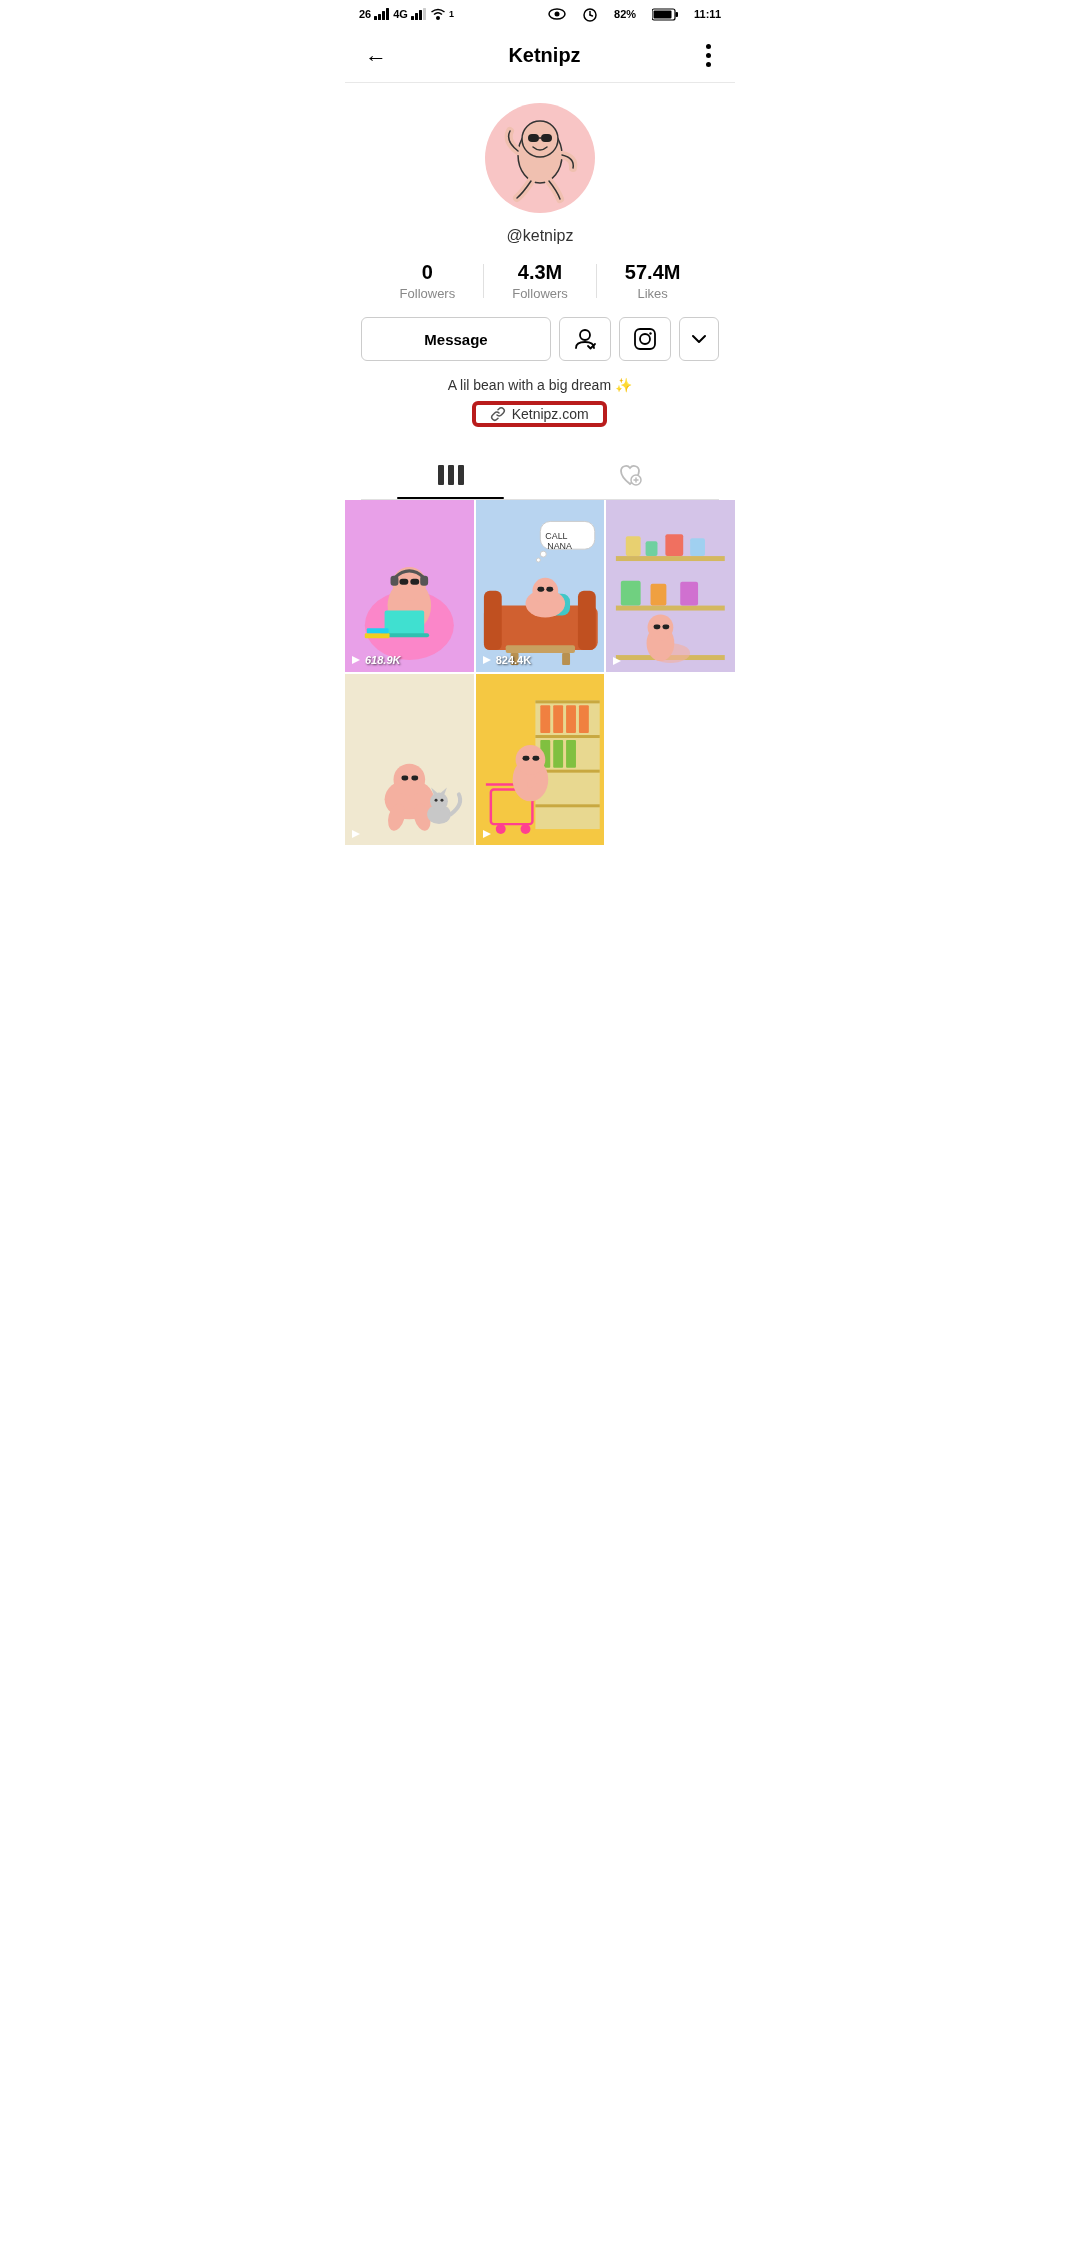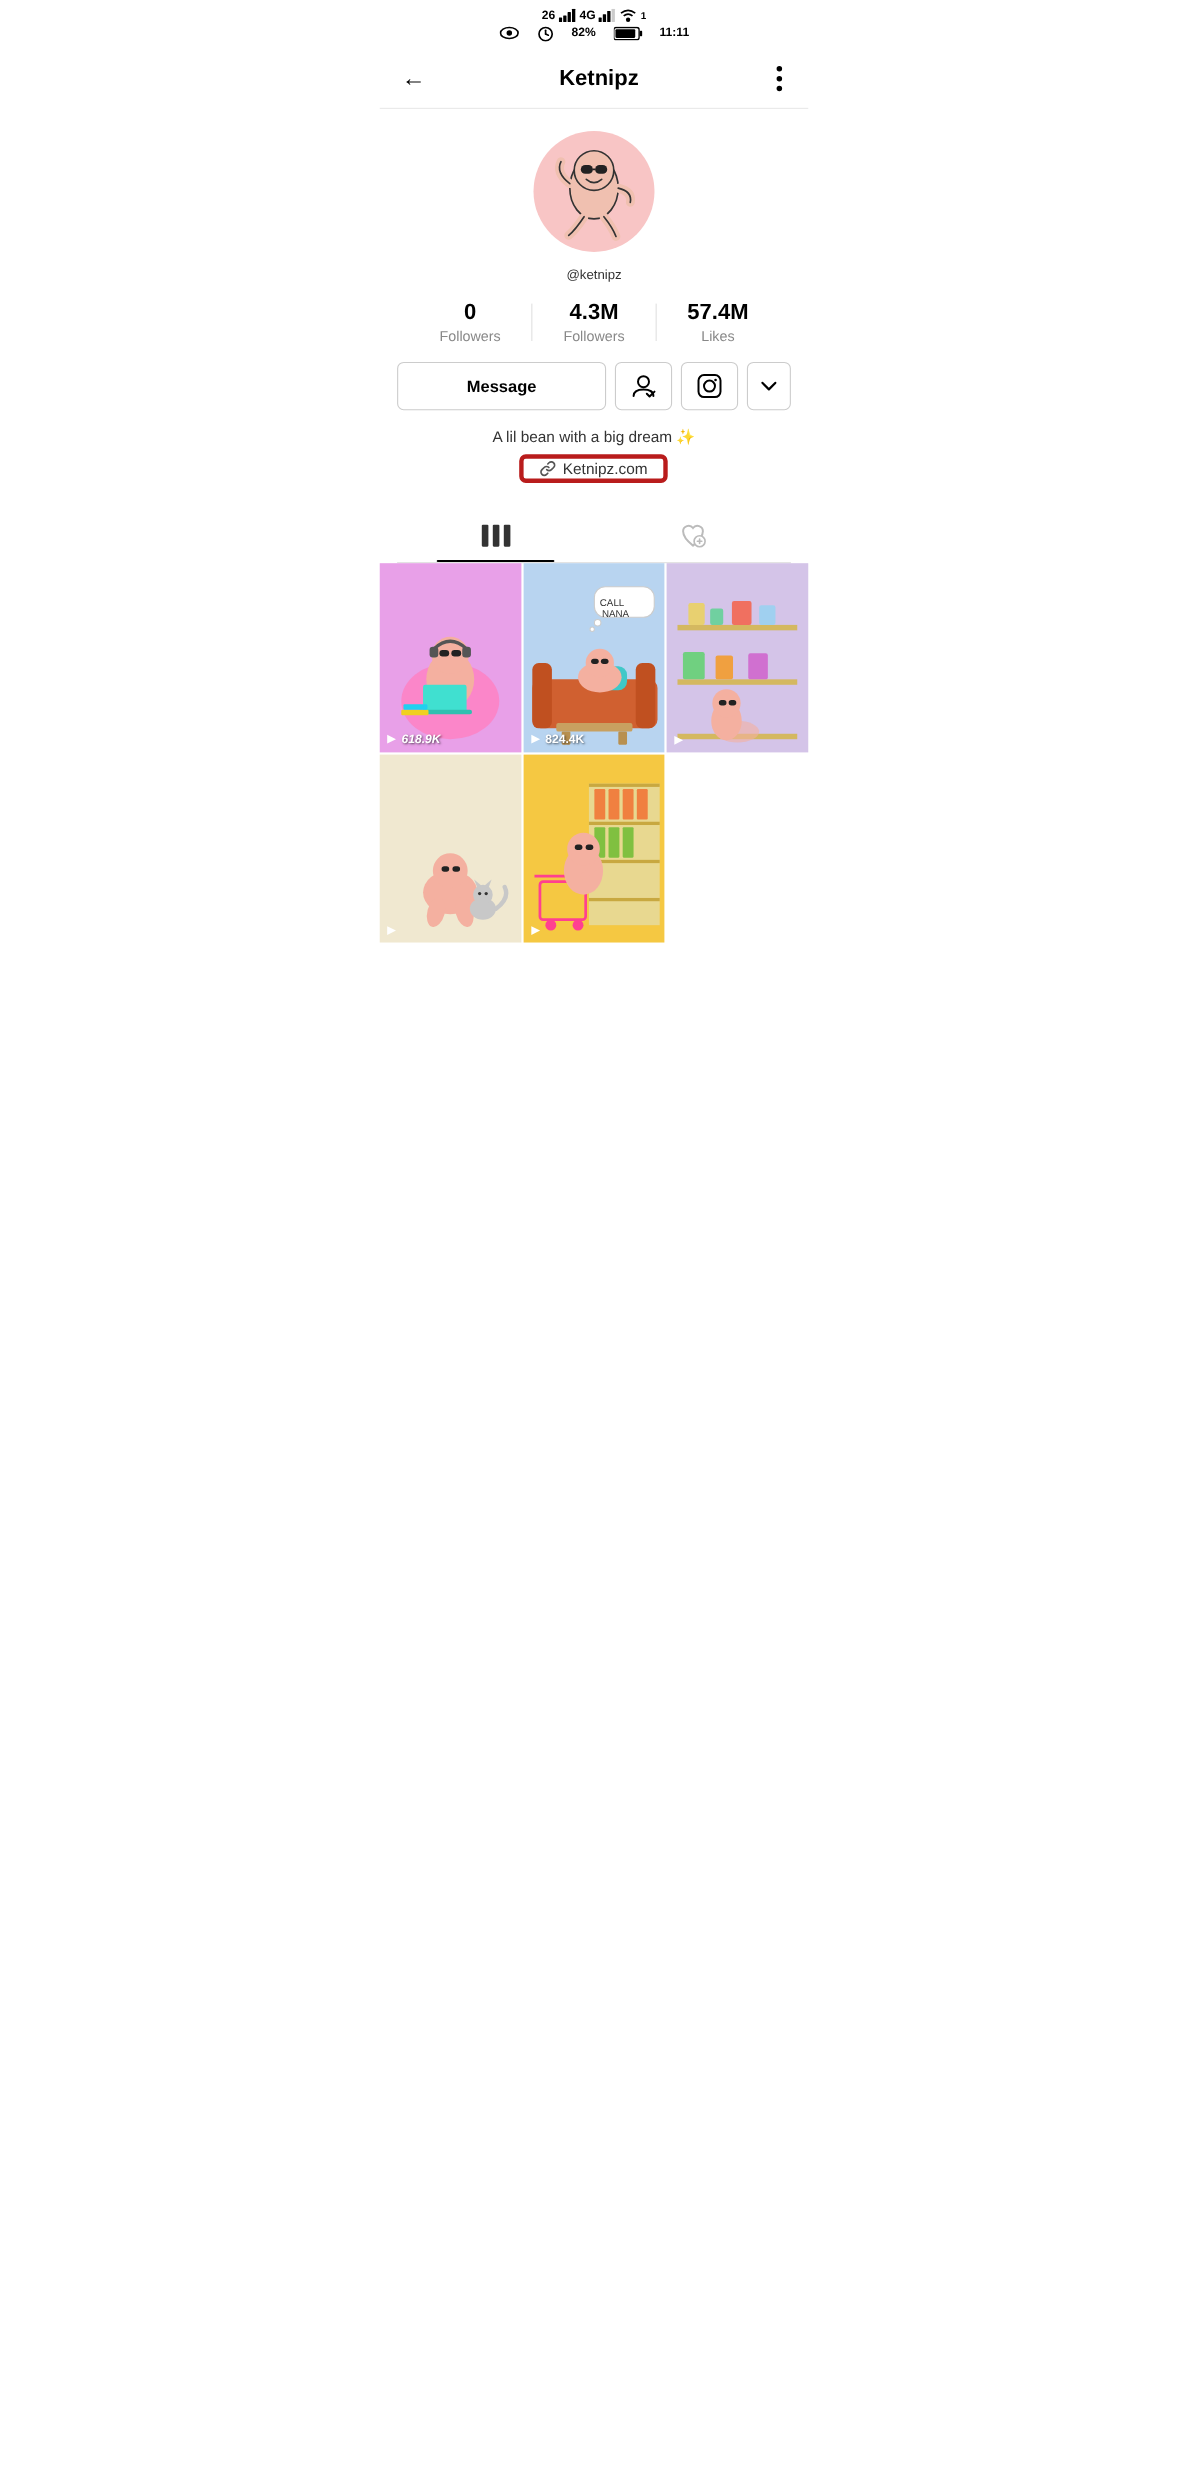--- a/index.html
+++ b/index.html
@@ -9,26 +9,24 @@
       margin: 0 auto;
       font-family: -apple-system, BlinkMacSystemFont, 'Segoe UI', sans-serif;
       background: #fff;
       overflow-x: hidden;
     }
 
     
     .status-bar {
       display: flex;
       justify-content: space-between;
-      align-items: center;
       padding: 6px 14px;
       background: #fff;
       font-size: 12px;
       font-weight: 600;
-      flex-direction: column;
     }
     .status-left { display: flex; align-items: center; gap: 3px; font-size: 11px; }
     .status-right { display: flex; align-items: center; gap: 16px; font-size: 11px; }
 
     
     .top-nav {
       display: flex;
       align-items: center;
       justify-content: space-between;
       padding: 10px 16px 10px 16px;
@@ -77,21 +75,21 @@
       display: flex;
       align-items: center;
       justify-content: center;
       margin-bottom: 14px;
     }
     .avatar-img {
       width: 100%;
       height: 100%;
     }
     .username {
-      font-size: 12px;
+      font-size: 16px;
       font-weight: 500;
       color: #333;
       margin-bottom: 16px;
     }
 
     
     .stats-row {
       display: flex;
       align-items: center;
       gap: 0;

